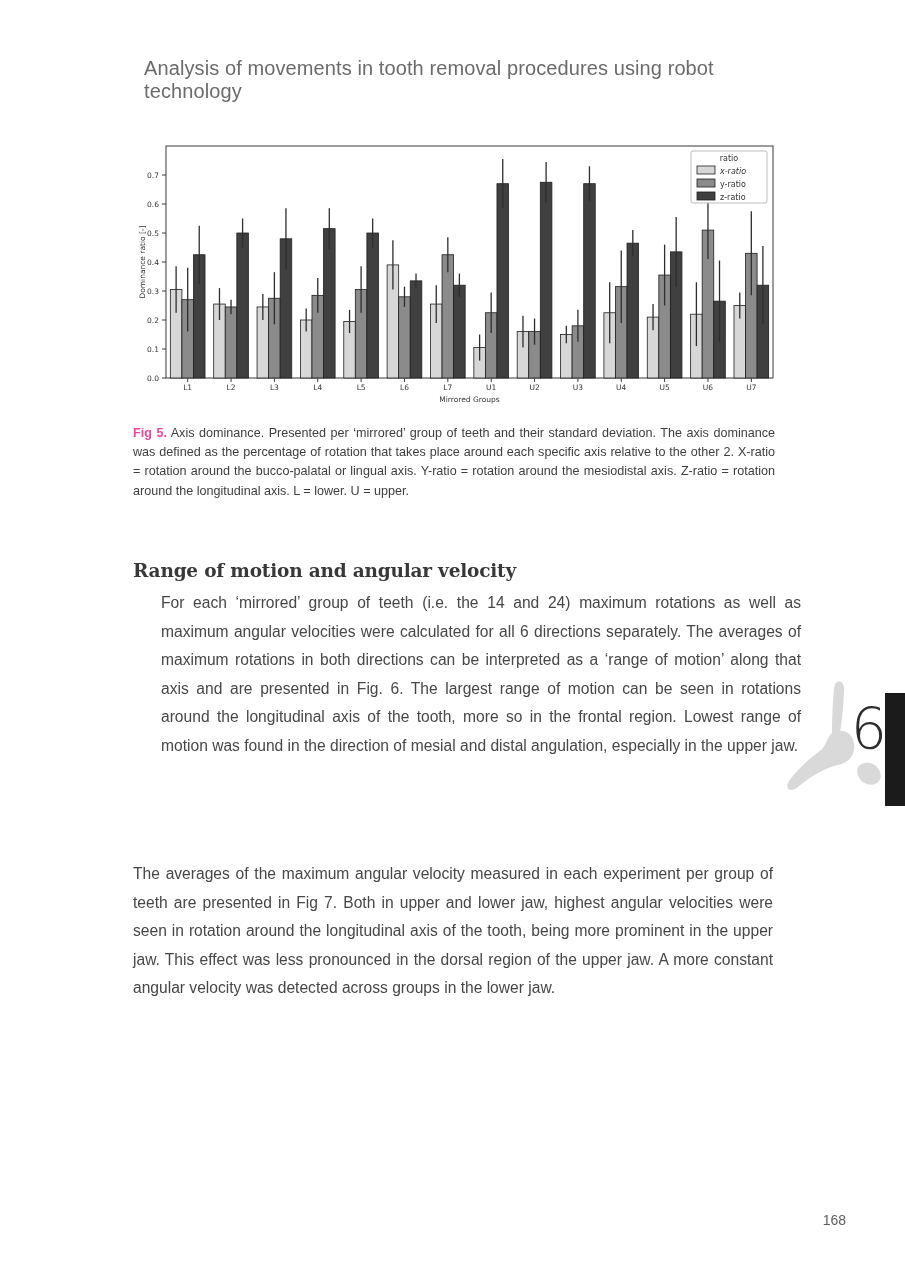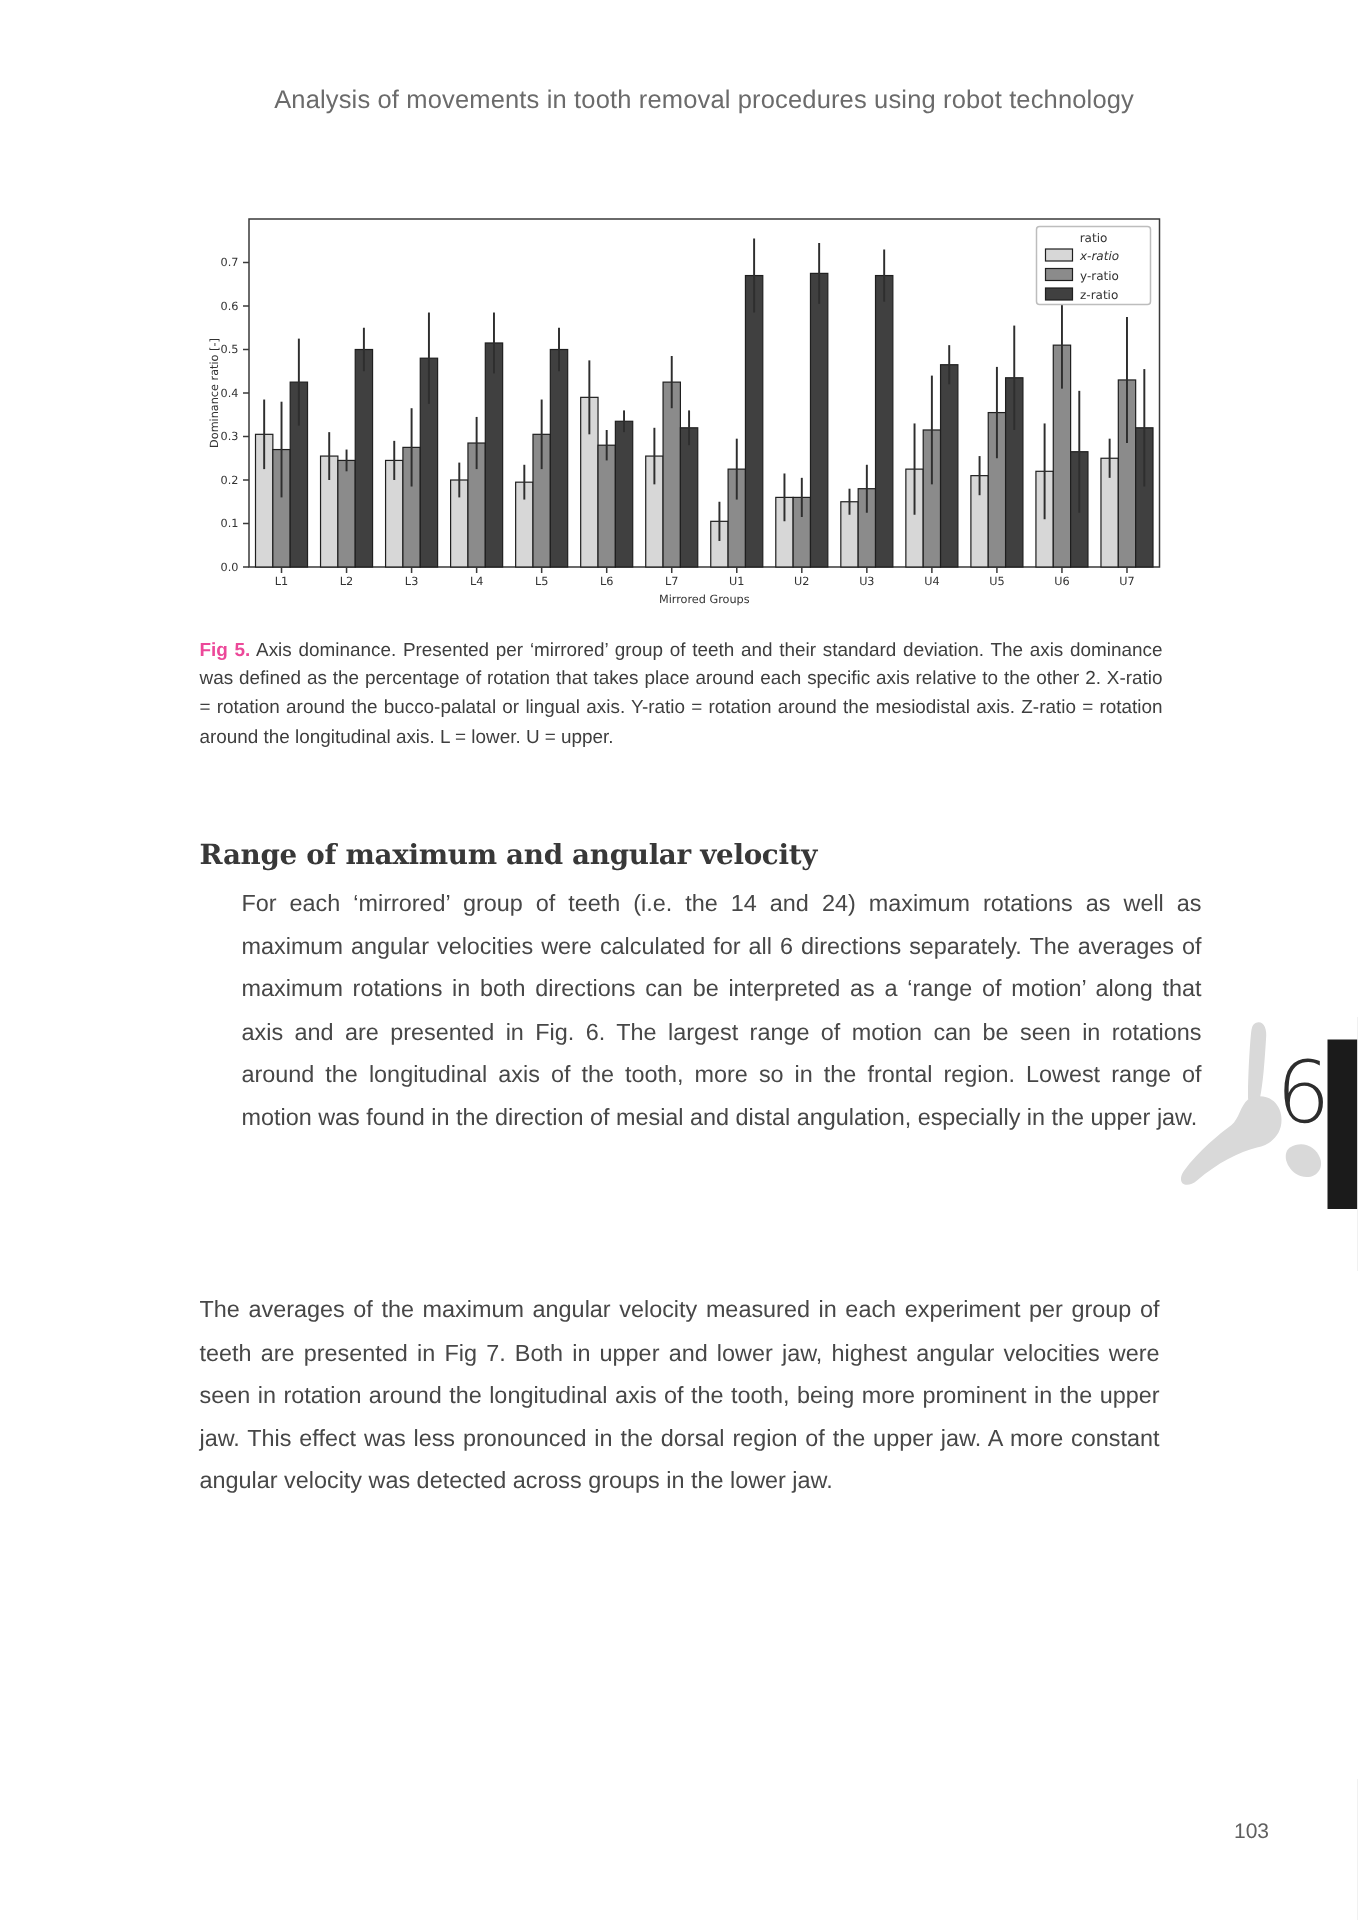--- a/index.html
+++ b/index.html
@@ -6,23 +6,22 @@
   .page{
     position:relative;
     width:905px;height:1280px;
     background:#ffffff;
     overflow:hidden;
     font-family:"Liberation Sans", sans-serif;
     color:#454545;
   }
   .running-header{
     position:absolute;
-    left:116px;top:57px;width:640px;
-    text-align:right;
-    font-size:17px;
+    left:144px;top:57px;width:640px;
+    font-size:20px;
     color:#6b6b6b;
     letter-spacing:0.1px;
   }
   .figure{
     position:absolute;left:136px;top:141px;margin:0;
   }
   .caption{
     position:absolute;left:133px;top:424px;width:642px;margin:0;
     font-size:12.6px;line-height:19.2px;
     text-align:justify;color:#3e3e3e;
@@ -208,32 +207,32 @@
         <text x="584" y="32.5" font-size="8" font-family="DejaVu Sans, sans-serif" fill="#333" font-style="italic">x-ratio</text>
         <rect x="561" y="38" width="18" height="8" fill="#8b8b8b" stroke="#1f1f1f" stroke-width="0.8"></rect>
         <text x="584" y="45.5" font-size="8" font-family="DejaVu Sans, sans-serif" fill="#333" font-style="normal">y-ratio</text>
         <rect x="561" y="51" width="18" height="8" fill="#404040" stroke="#1f1f1f" stroke-width="0.8"></rect>
         <text x="584" y="58.5" font-size="8" font-family="DejaVu Sans, sans-serif" fill="#333" font-style="normal">z-ratio</text>
       </svg>
   </figure>
 
   <p class="caption"><strong>Fig 5.</strong><span> Axis dominance. Presented per ‘mirrored’ group of teeth and their standard deviation. The axis dominance was defined as the percentage of rotation that takes place around each specific axis relative to the other 2. X-ratio = rotation around the bucco-palatal or lingual axis. Y-ratio = rotation around the mesiodistal axis. Z-ratio = rotation around the longitudinal axis. L = lower. U = upper.</span></p>
 
-  <h2 class="section-heading">Range of maximum and angular velocity</h2>
+  <h2 class="section-heading">Range of motion and angular velocity</h2>
 
   <p class="body para1">For each ‘mirrored’ group of teeth (i.e. the 14 and 24) maximum rotations as well as maximum angular velocities were calculated for all 6 directions separately. The averages of maximum rotations in both directions can be interpreted as a ‘range of motion’ along that axis and are presented in Fig. 6. The largest range of motion can be seen in rotations around the longitudinal axis of the tooth, more so in the frontal region. Lowest range of motion was found in the direction of mesial and distal angulation, especially in the upper jaw.</p>
   <p class="body para2">The averages of the maximum angular velocity measured in each experiment per group of teeth are presented in Fig 7. Both in upper and lower jaw, highest angular velocities were seen in rotation around the longitudinal axis of the tooth, being more prominent in the upper jaw. This effect was less pronounced in the dorsal region of the upper jaw. A more constant angular velocity was detected across groups in the lower jaw.</p>
 
   <div class="tooth-wrap">
     <svg width="102" height="140" viewBox="0 0 102 140" xmlns="http://www.w3.org/2000/svg">
       <g fill="#d9d9d9">
         <path d="M54,6 C59,4 62,9 61,17 C60,33 59,46 57,56 C56,62 50,63 49,56 C49,42 50,23 51,13 C51.5,9 52,7 54,6 Z"></path>
         <path d="M49,57 C58,52 69,56 71,67 C73,78 66,87 55,89 C43,92 29,99 15,111 C8,117 1,113 6,105 C16,91 30,80 38,74 C43,70 44,61 49,57 Z"></path>
         <path d="M77,89 C85,84 94,88 97,96 C100,104 93,111 84,108 C75,105 71,93 77,89 Z"></path>
       </g>
     </svg>
   </div>
   <div class="chapter-num">6</div>
   <div class="chapter-tab"></div>
 
-  <div class="page-number">103</div>
+  <div class="page-number">168</div>
 
 </div>
 
 </body></html>

